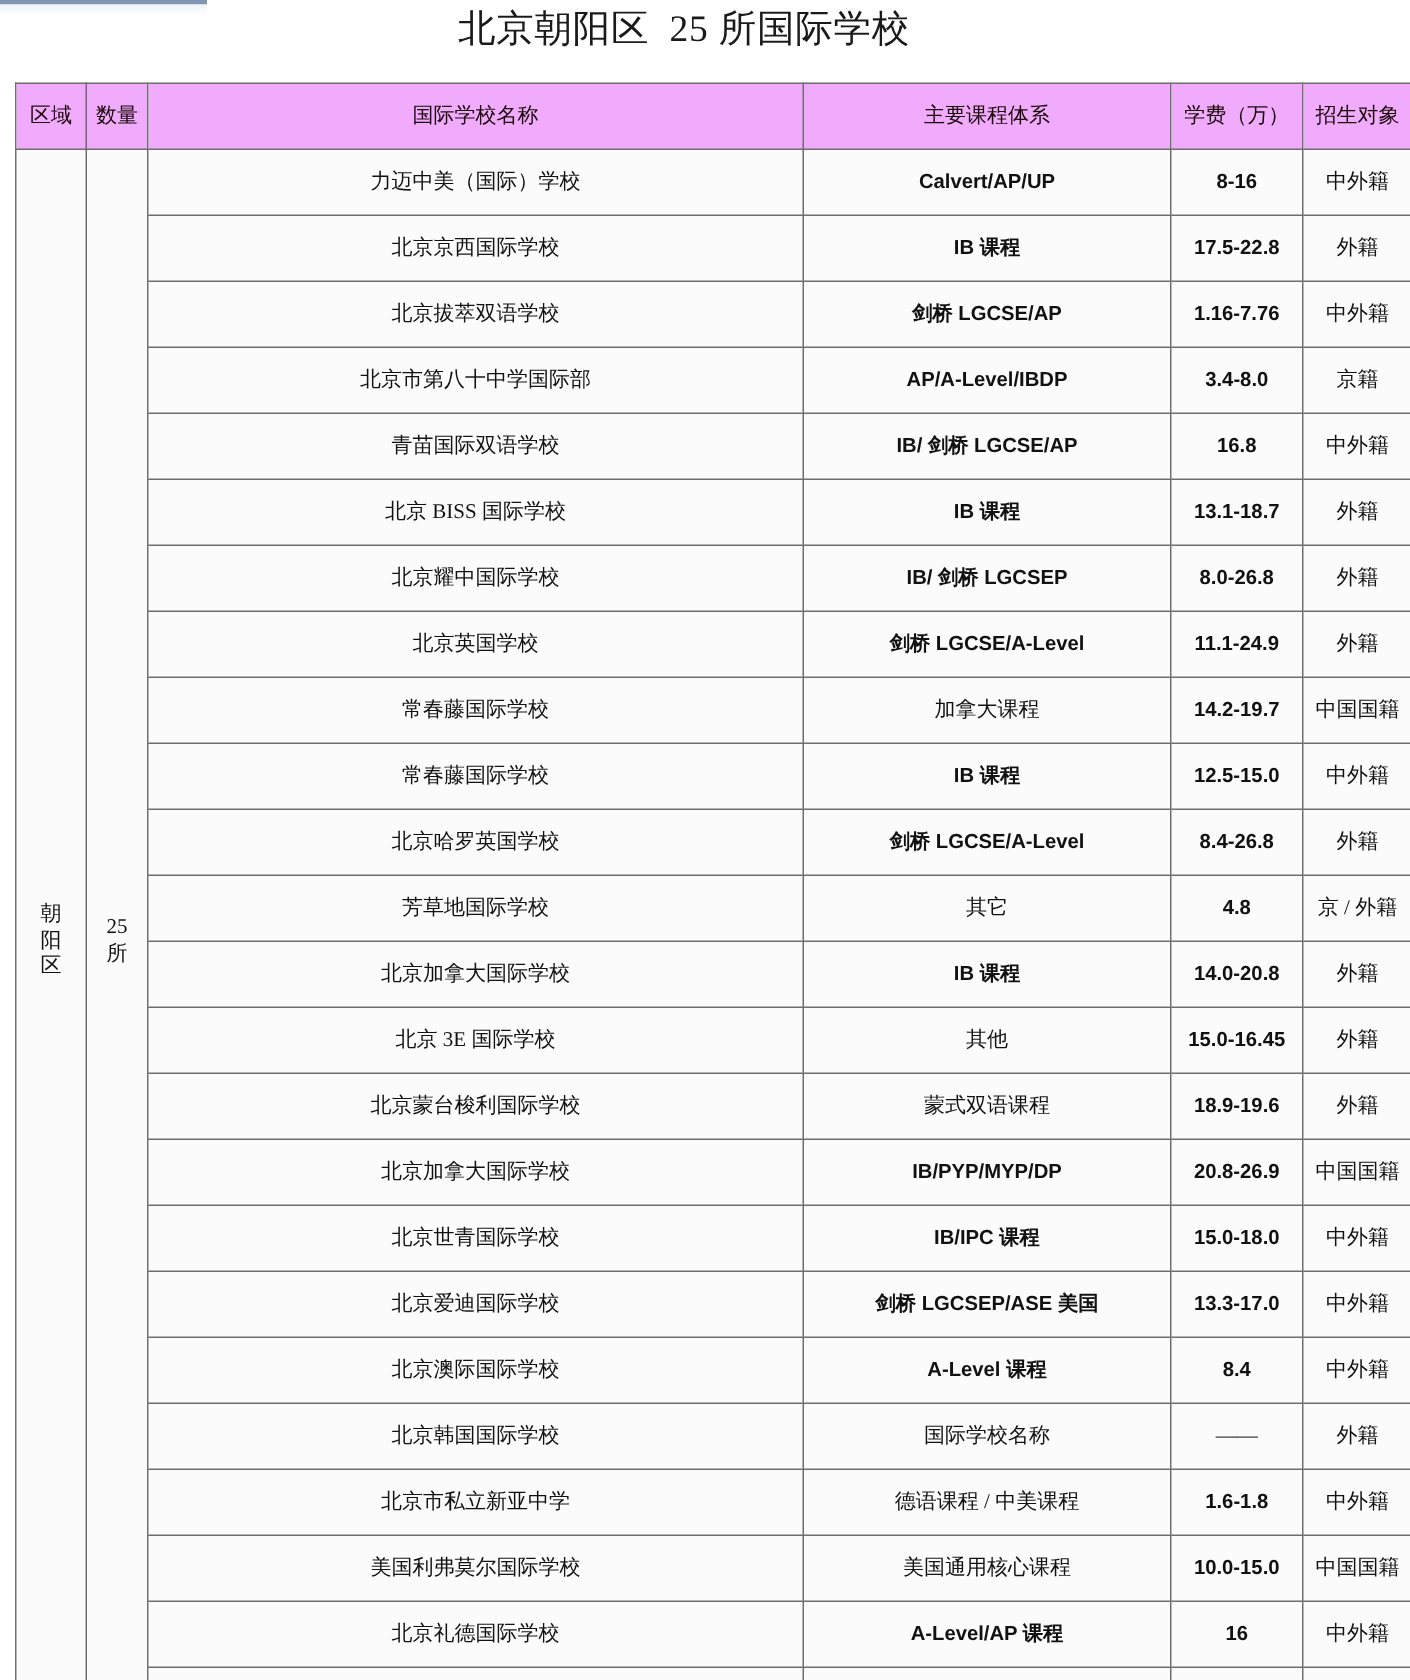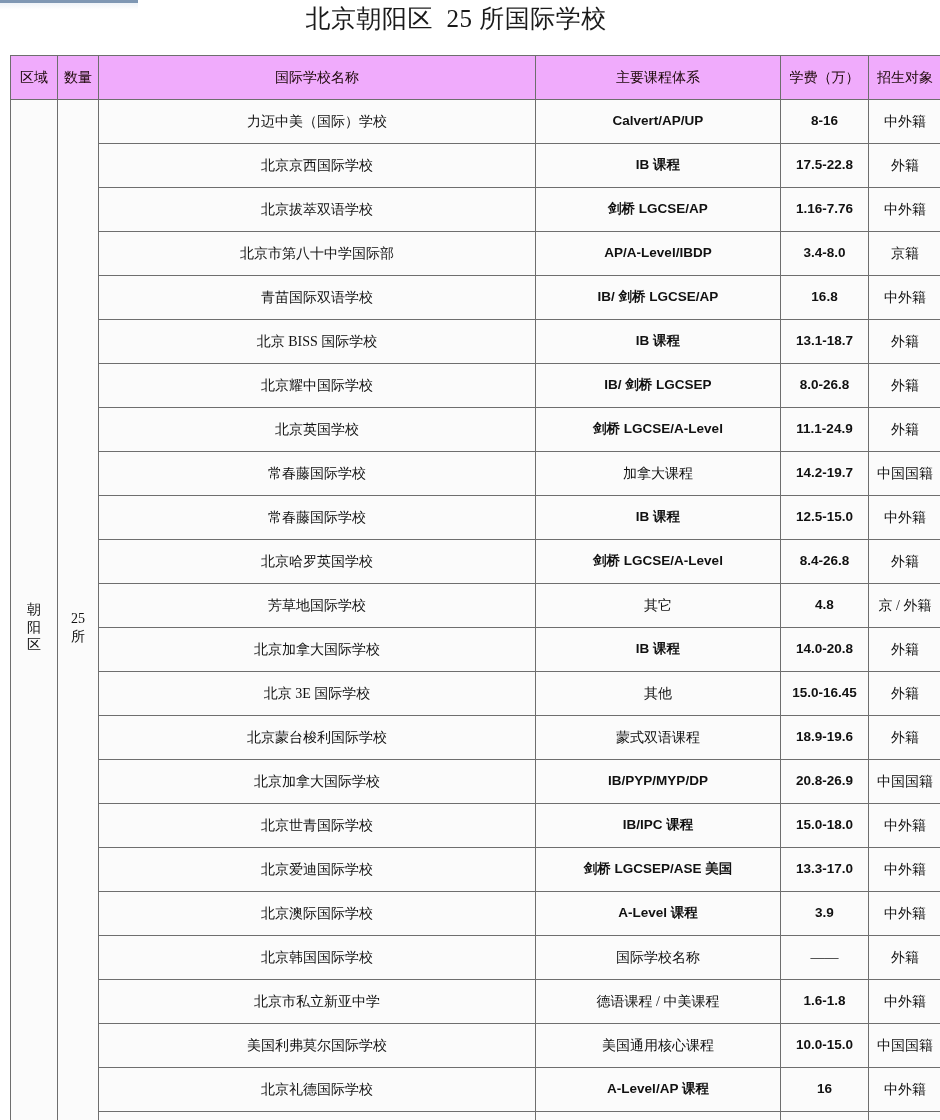--- a/index.html
+++ b/index.html
@@ -252,21 +252,21 @@
         </tr>
         <tr>
           <td>北京爱迪国际学校</td>
           <td class="latin">剑桥 LGCSEP/ASE 美国</td>
           <td class="latin">13.3-17.0</td>
           <td>中外籍</td>
         </tr>
         <tr>
           <td>北京澳际国际学校</td>
           <td class="latin">A-Level 课程</td>
-          <td class="latin">3.9</td>
+          <td class="latin">8.4</td>
           <td>中外籍</td>
         </tr>
         <tr>
           <td>北京韩国国际学校</td>
           <td>国际学校名称</td>
           <td>——</td>
           <td>外籍</td>
         </tr>
         <tr>
           <td>北京市私立新亚中学</td>

